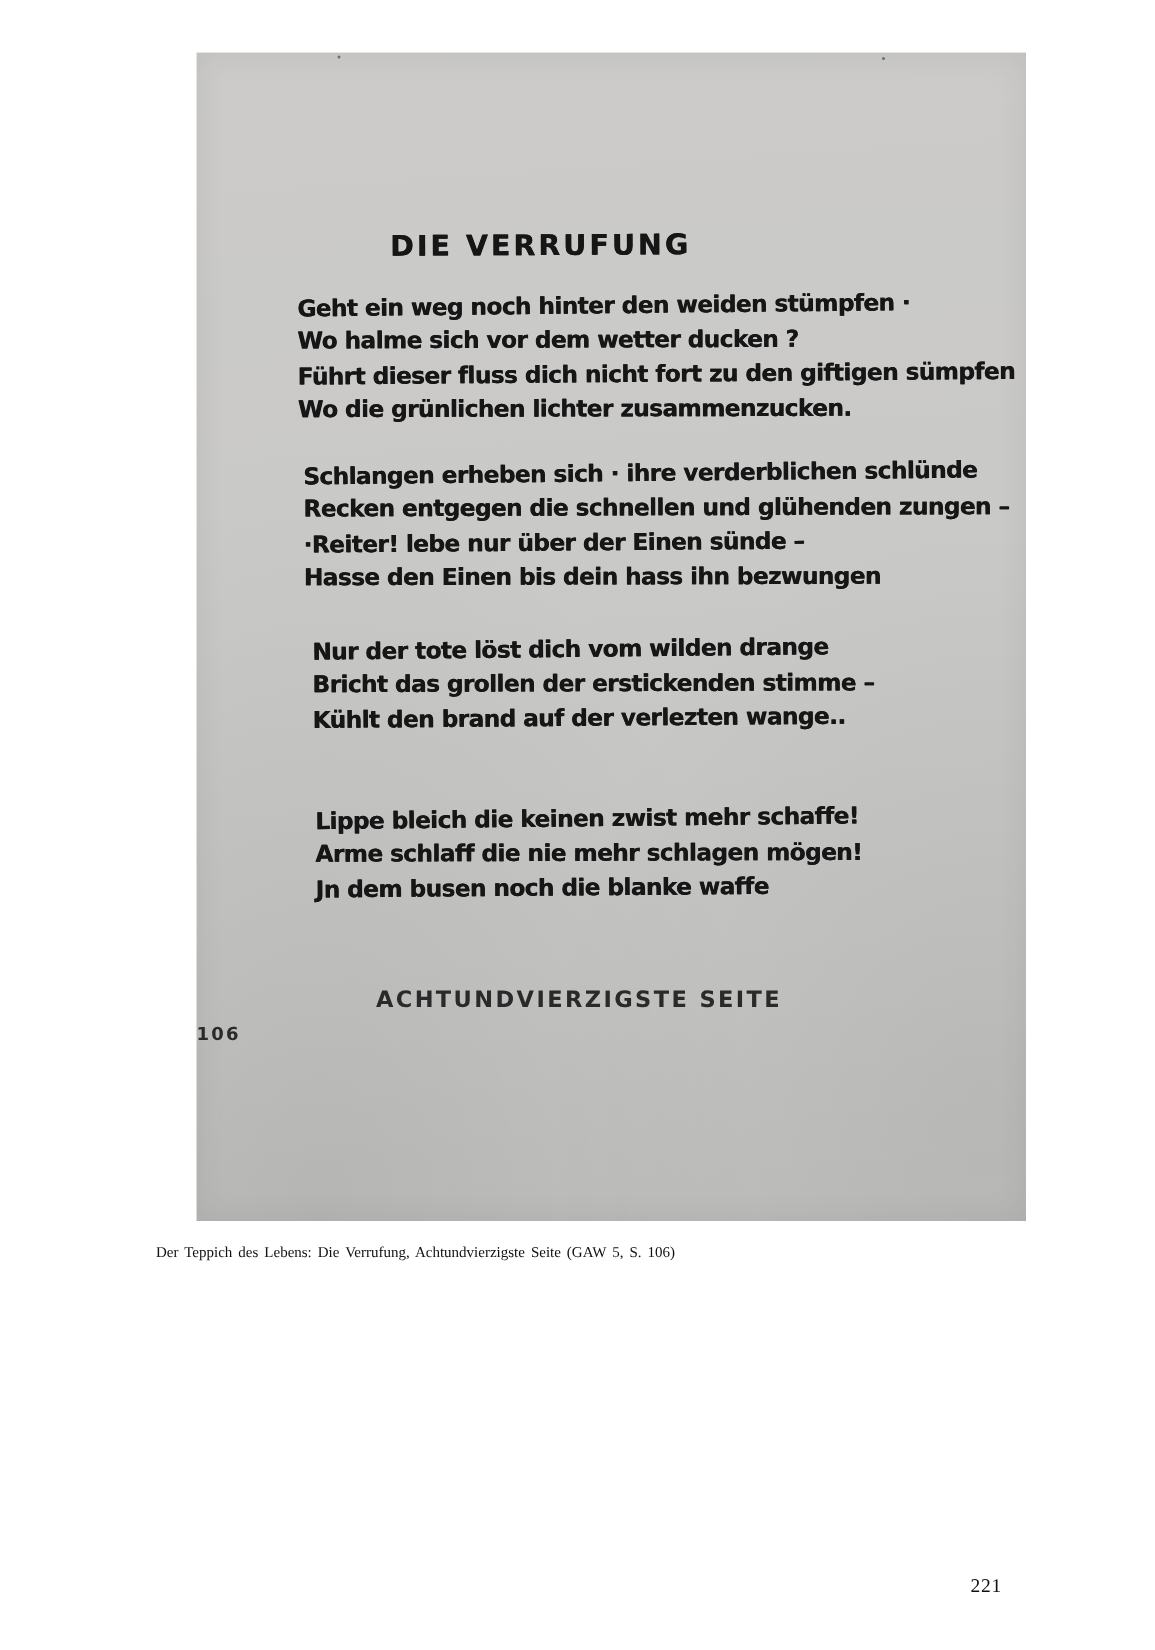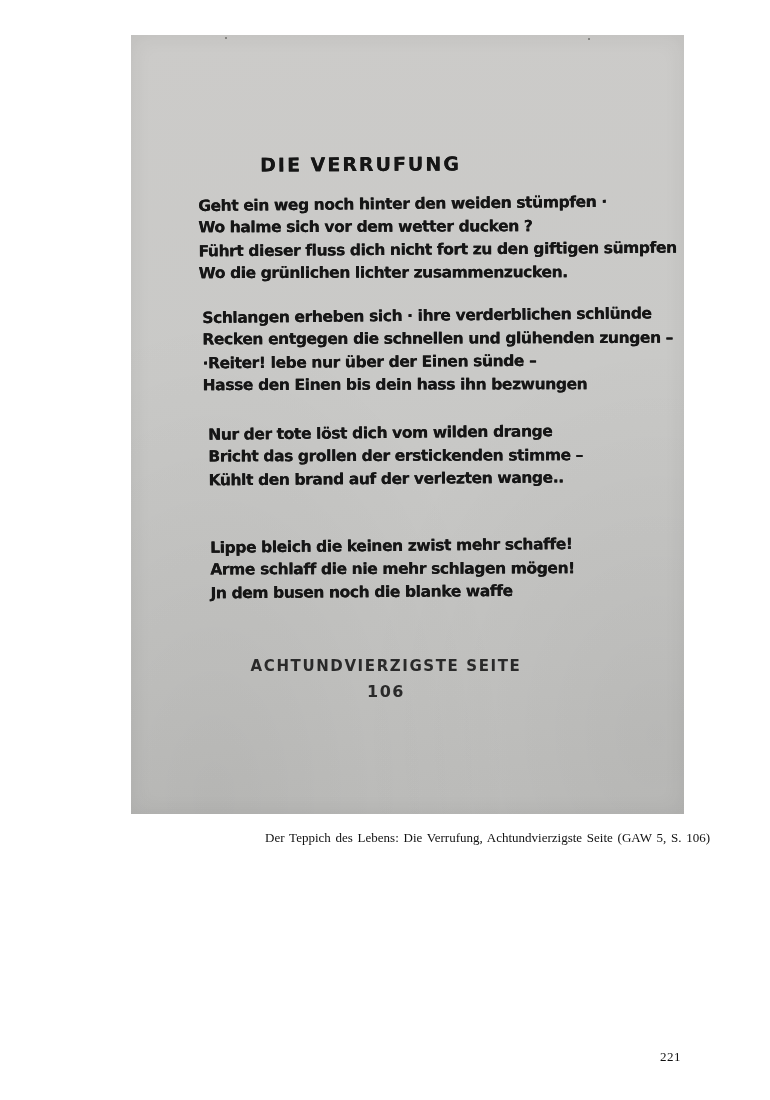--- a/index.html
+++ b/index.html
@@ -98,44 +98,44 @@
     font-size: 15px;
     letter-spacing: 1.6px;
     color: #2a2a2a;
   }
 
   .plate-number {
     position: absolute;
     left: 0;
     top: 647px;
     width: 510px;
-    text-align: center;
+    text-align: left;
     font-family: "DejaVu Sans", sans-serif;
     font-weight: bold;
-    font-size: 16px;
+    font-size: 12px;
     letter-spacing: 1.5px;
     color: #2a2a2a;
   }
 
   
   .caption {
     position: absolute;
     left: 104px;
     top: 830px;
     width: 606px;
-    text-align: right;
+    text-align: left;
     font-family: "Liberation Serif", serif;
-    font-size: 13px;
+    font-size: 10px;
     word-spacing: 1.5px;
     color: #111111;
   }
 
   .page-number {
     position: absolute;
-    right: 89px;
+    right: 102px;
     top: 1049px;
     font-family: "Liberation Serif", serif;
     font-size: 13px;
     letter-spacing: 0.5px;
     color: #111111;
   }
 </style>
 </head>
 <body>
 

